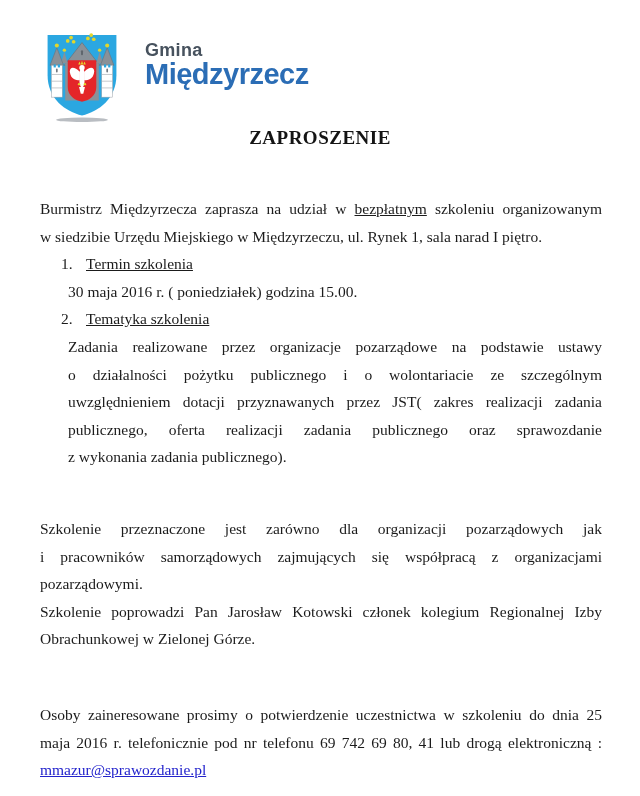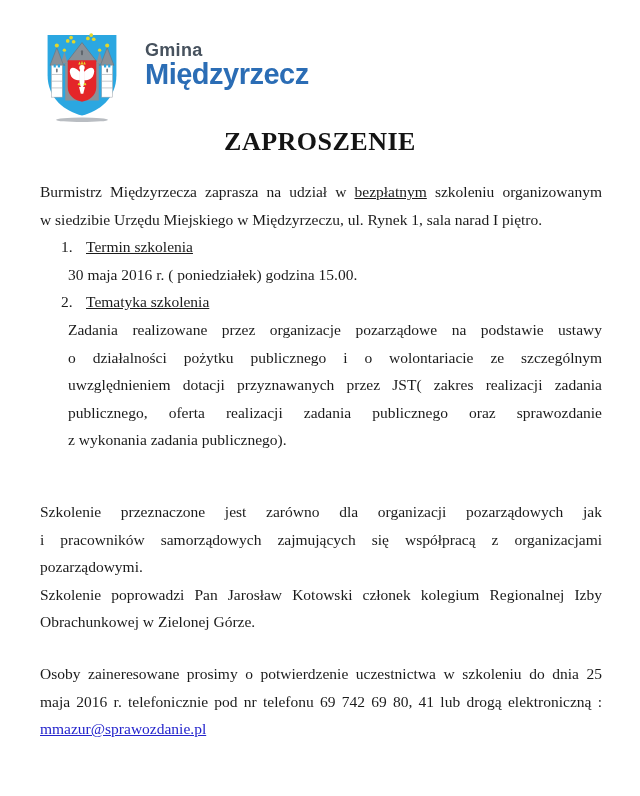--- a/index.html
+++ b/index.html
@@ -8,39 +8,39 @@
 
   
   .logo{position:absolute;left:40px;top:30px;display:flex;align-items:flex-start;}
   .crest{width:84px;height:94px;display:block;}
   .logo-text{margin-left:21px;padding-top:10px;font-family:"Liberation Sans",sans-serif;}
   .logo-type{font-size:18px;font-weight:600;color:var(--logo_gray,#47525E);letter-spacing:.3px;}
   .logo-name{font-size:29px;font-weight:bold;color:var(--logo_blue,#2B6DB5);letter-spacing:-.5px;margin-top:-3px;text-align:right;}
 
   
   .doc-title{position:absolute;top:127px;left:0;width:100%;margin:0;text-align:center;
-             font-size:26px;font-weight:bold;letter-spacing:.5px;color:#141414;}
+             font-size:19px;font-weight:bold;letter-spacing:.5px;color:#141414;}
 
   
-  .content{position:absolute;top:178px;left:40px;width:562px;
+  .content{position:absolute;top:195px;left:40px;width:562px;
            font-size:15.5px;line-height:27.6px;color:var(--body_text,#1B1B1B);}
   .line{white-space:nowrap;text-align:justify;text-align-last:justify;}
   .tb .line:last-child{text-align-last:left;}
   .underline{text-decoration:underline;}
   .link{color:var(--link,#2323CC);text-decoration:underline;cursor:pointer;}
 
   
   .list{margin:0;padding:0;}
   .li-head{padding-left:21px;}
   .num{display:inline-block;width:25px;}
   .li-title{text-decoration:underline;}
   .li-body{padding-left:28px;}
 
   .gap-a{margin-top:44px;}
-  .gap-b{margin-top:24px;}
+  .gap-b{margin-top:48px;}
 </style>
 </head>
 <body>
 
 <div class="page">
 
   <div class="logo">
     <svg class="crest" viewBox="0 0 100 112" aria-hidden="true">
 
       <ellipse cx="50" cy="107" rx="31" ry="2.6" fill="var(--shadow_gray,#B9BDC2)"></ellipse>

